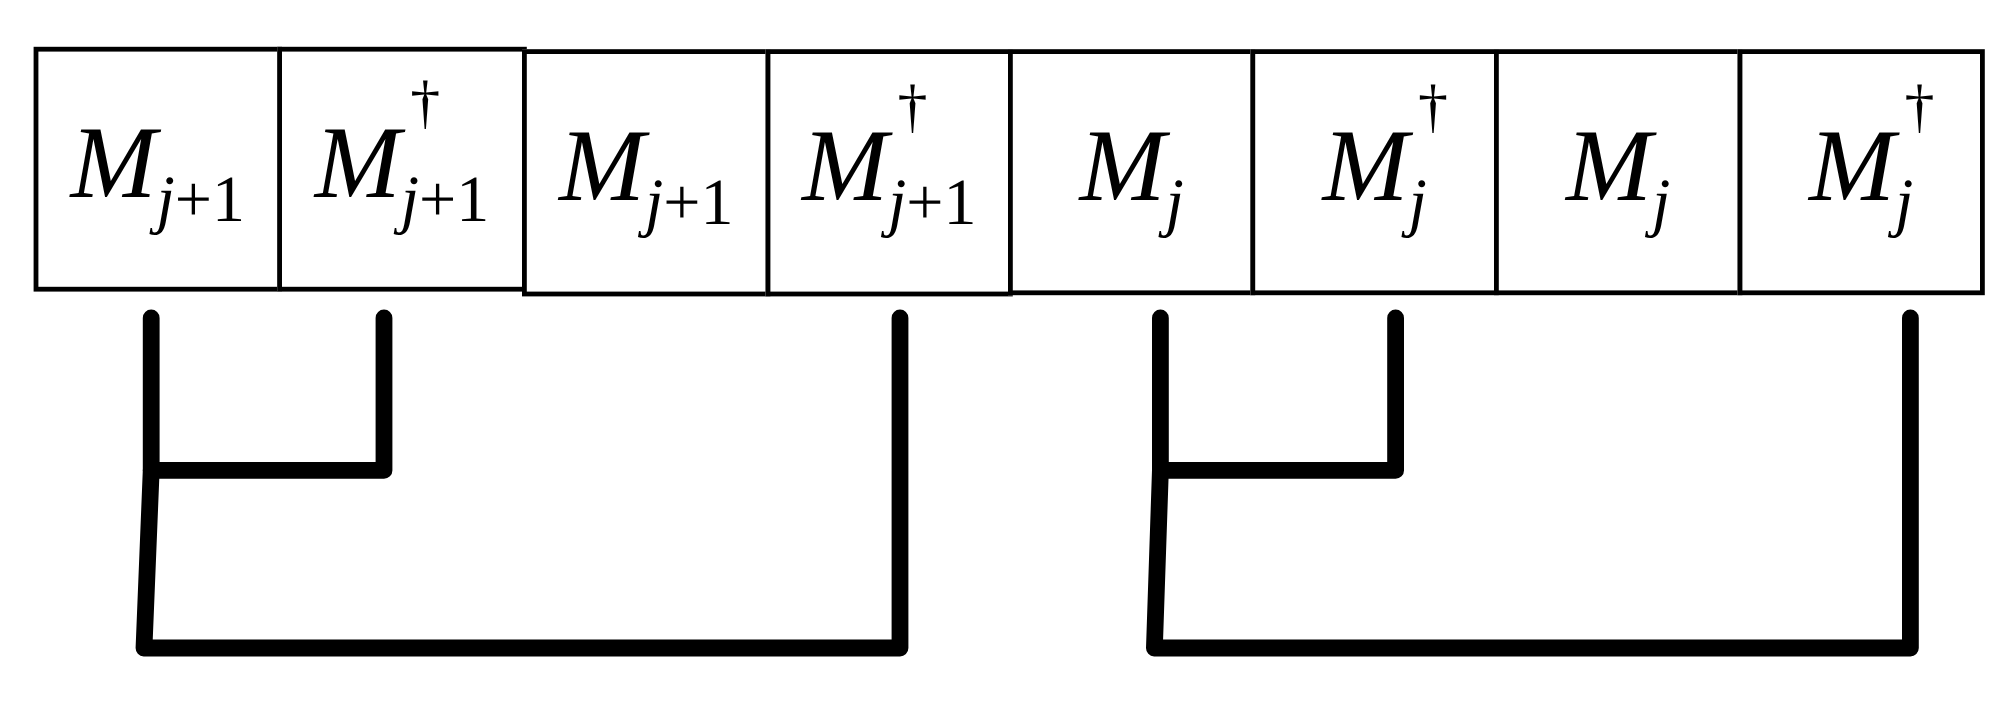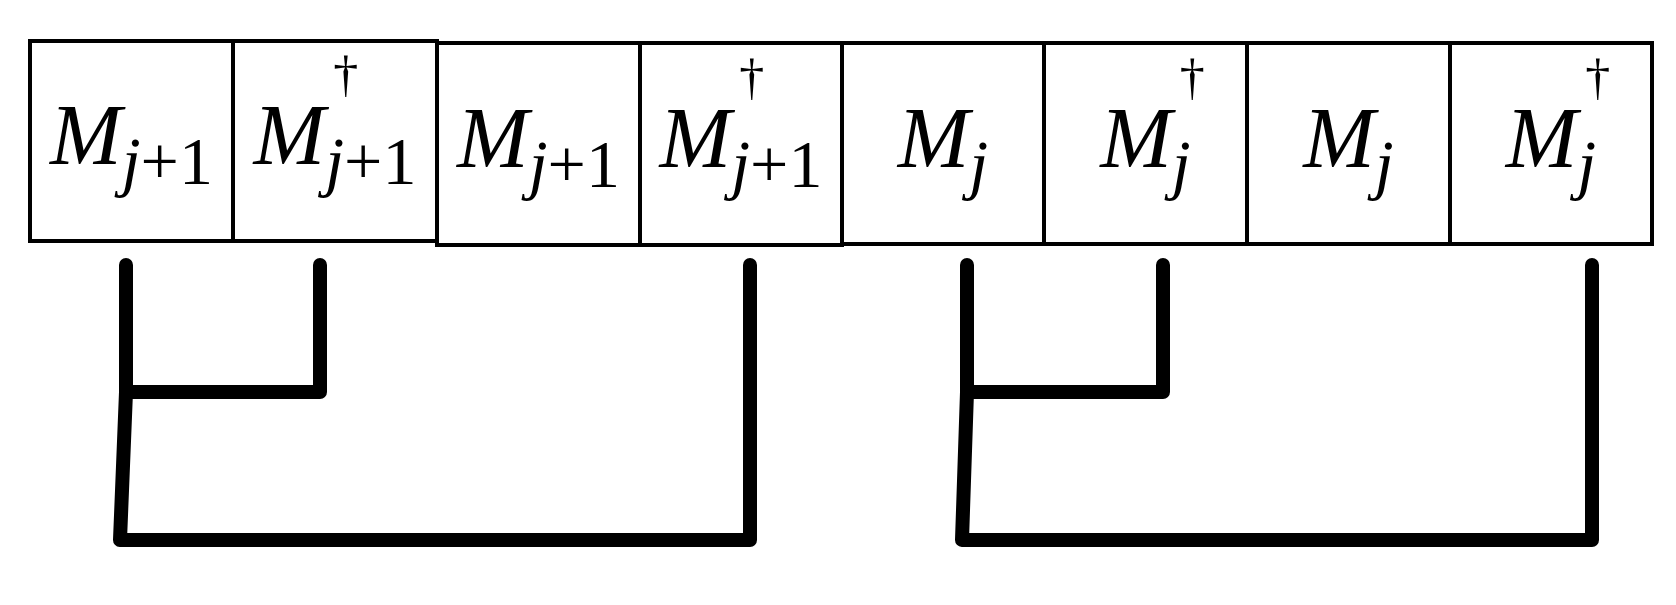--- a/index.html
+++ b/index.html
@@ -48,21 +48,21 @@
     }
     .sup {
       font-style: normal;
       font-size: 50px;
       line-height: 1;
       position: absolute;
       top: -58px;
       left: 8px;
     }
     .sub {
-      font-size: 68px;
+      font-size: 55px;
       line-height: 1;
       position: relative;
       top: 20px;
       white-space: nowrap;
     }
     .sub .up {
       font-style: normal;
     }
     svg.brackets {
       position: absolute;

